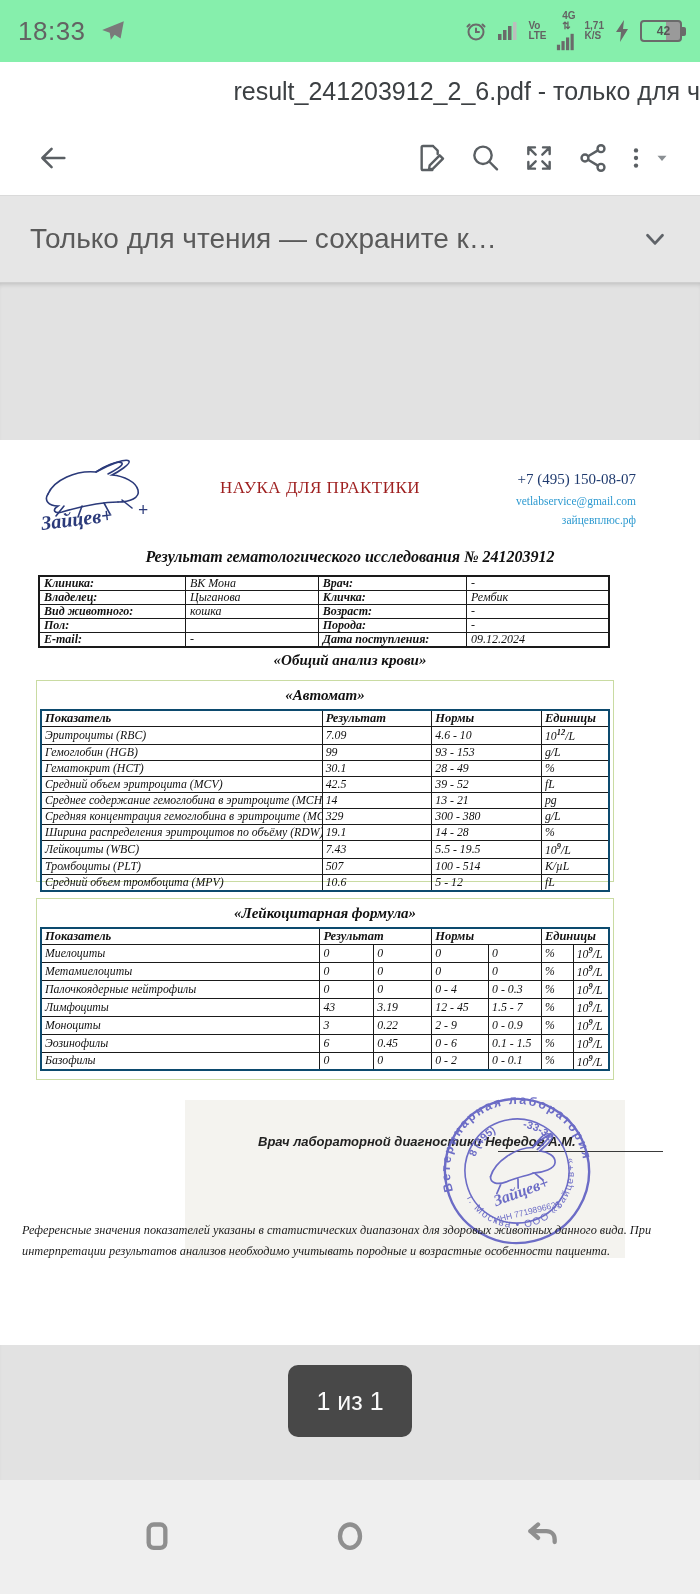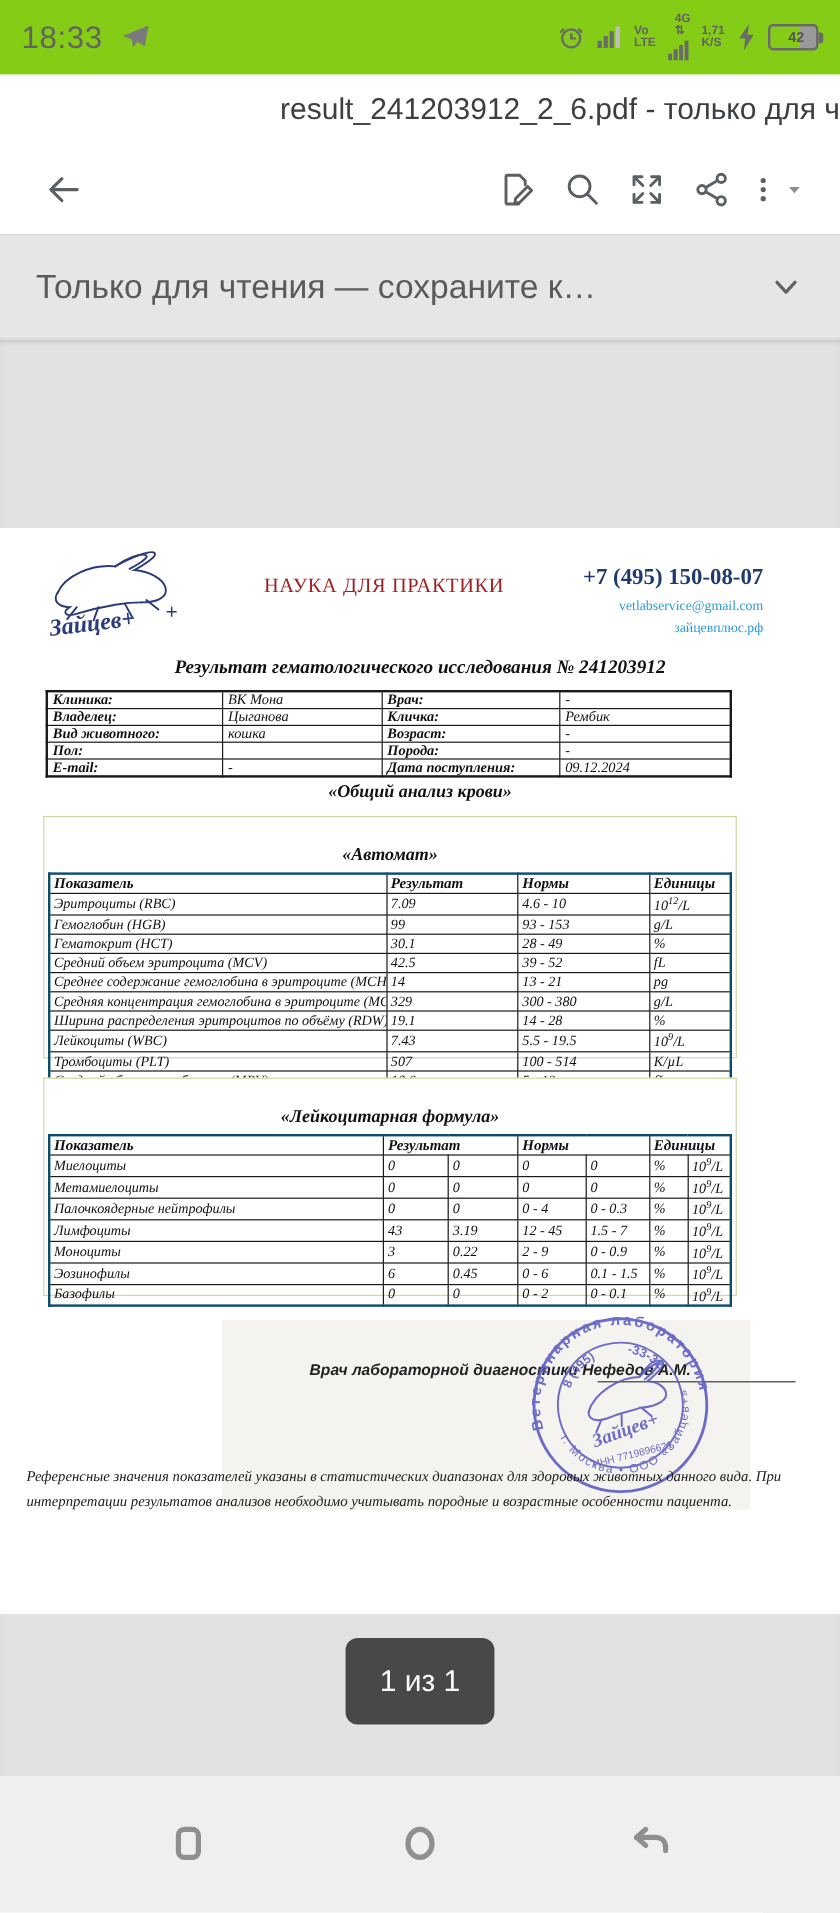--- a/index.html
+++ b/index.html
@@ -4,21 +4,21 @@
 <style>
   :root{
     --gray-text:#5f6368; --navy:#1f3a6e; --light-blue:#2e9ad0; --accent-red:#9e1f1f;
     --green-border:#c9dba2; --stamp-blue:#5e5ec2; --badge-bg:#484848;
   }
   *{box-sizing:border-box; margin:0; padding:0;}
   html,body{width:700px; height:1594px; overflow:hidden; background:#fff;
     font-family:"Liberation Sans", sans-serif;}
 
   
-  .statusbar{height:62px; background:#84cc16; display:flex; align-items:center;
+  .statusbar{height:62px; background:#86efac; display:flex; align-items:center;
     justify-content:space-between; padding:0 18px; color:#636363;}
   .sb-left{display:flex; align-items:center; gap:14px;}
   .sb-time{font-size:26px; font-weight:400; letter-spacing:.5px;}
   .sb-right{display:flex; align-items:center; gap:9px;}
   .sb-stack{display:flex; flex-direction:column; align-items:flex-start; line-height:10px;
     font-size:10px; font-weight:700;}
   .sb-netgrp{display:flex; align-items:flex-end; gap:1px;flex-direction:column;}
   .battery{position:relative; width:42px; height:22px; border:2px solid #6a6a6a;
     border-radius:4px; display:flex; align-items:center; justify-content:center;
     padding-left:5px; font-size:12px; font-weight:700; color:#555;
@@ -49,48 +49,48 @@
   .viewer{position:relative; height:1197px; background:#e2e2e2;
     box-shadow:inset 0 4px 5px -3px rgba(0,0,0,.18);}
   .page{position:absolute; top:157px; left:0; width:700px; height:905px; background:#fff;
     font-family:"Liberation Serif", serif; color:#111;}
 
   
   .logo{position:absolute; left:34px; top:16px;}
   .org-name{position:absolute; left:0; right:60px; top:38px; text-align:center;
     font-size:17px; font-weight:400; color:var(--accent-red); letter-spacing:.5px;}
   .contacts{position:absolute; right:64px; top:32px; text-align:right; line-height:1;}
-  .contacts .phone{font-size:19px; font-weight:700; color:var(--navy); margin-bottom:9px;}
+  .contacts .phone{font-size:15px; font-weight:400; color:var(--navy); margin-bottom:9px;}
   .contacts .email{font-size:11.5px; color:var(--light-blue); margin-bottom:7px;}
   .contacts .site{font-size:11.5px; color:var(--light-blue);}
   .doc-title{position:absolute; left:0; right:0; top:108px; text-align:center;
     font-size:16px; font-weight:700; font-style:italic;}
 
   
   table{border-collapse:collapse;}
   .ptable{position:absolute; left:38px; top:135px; width:572px; border:2px solid #1a1a1a;
     table-layout:fixed;}
   .ptable td{border:1px solid #1a1a1a; font-size:12px; font-style:italic; height:14px;
     padding:0 4px; line-height:13px; overflow:hidden; white-space:nowrap;}
   .ptable td.lbl{font-weight:700;}
 
   .sec-title{position:absolute; left:0; right:0; top:212px; text-align:center;
     font-size:15px; font-style:italic; font-weight:700;}
 
   .greenbox{position:absolute; left:36px; width:578px; border:1.5px solid var(--green-border);
-    background:#fff; padding:22px 3px 5px 3px;}
+    background:#fff; padding:4px 3px 5px 3px;}
   .gb1{top:240px; height:202px;}
   .gb2{top:458px; height:182px;}
   .gb-title{text-align:center; font-size:15px; font-style:italic; font-weight:700; margin:2px 0 5px;}
   .lab{width:100%; border:2px solid #0c4a6e; table-layout:fixed;}
   .lab th,.lab td{border:1px solid #1a1a1a; font-style:italic; padding:0 3px;
     text-align:left; white-space:nowrap; overflow:hidden;}
   .lab th{font-size:12.5px; height:16px;}
   .lab td{font-size:11.8px; height:15.5px; font-weight:400;}
-  .lab sup{font-size:8.5px; font-weight:400;}
+  .lab sup{font-size:8.5px; font-weight:700;}
 
   
   .sig-zone{position:absolute; left:0; top:652px; width:700px; height:175px;}
   .scanbg{position:absolute; left:185px; top:8px; width:440px; height:158px; background:#f4f3ef;}
   .sig-label{position:absolute; left:258px; top:42px; font-family:"Liberation Sans",sans-serif;
     font-size:13px; font-weight:700; font-style:italic; color:#222; white-space:nowrap;}
   .sig-line{position:absolute; left:498px; top:59px; width:165px; border-bottom:1.6px solid #3a3a3a;}
   .stamp{position:absolute; left:438px; top:0px; transform:rotate(-14deg); opacity:.9;}
 
   .footnote{position:absolute; left:22px; right:26px; top:780px; font-size:12.3px;

